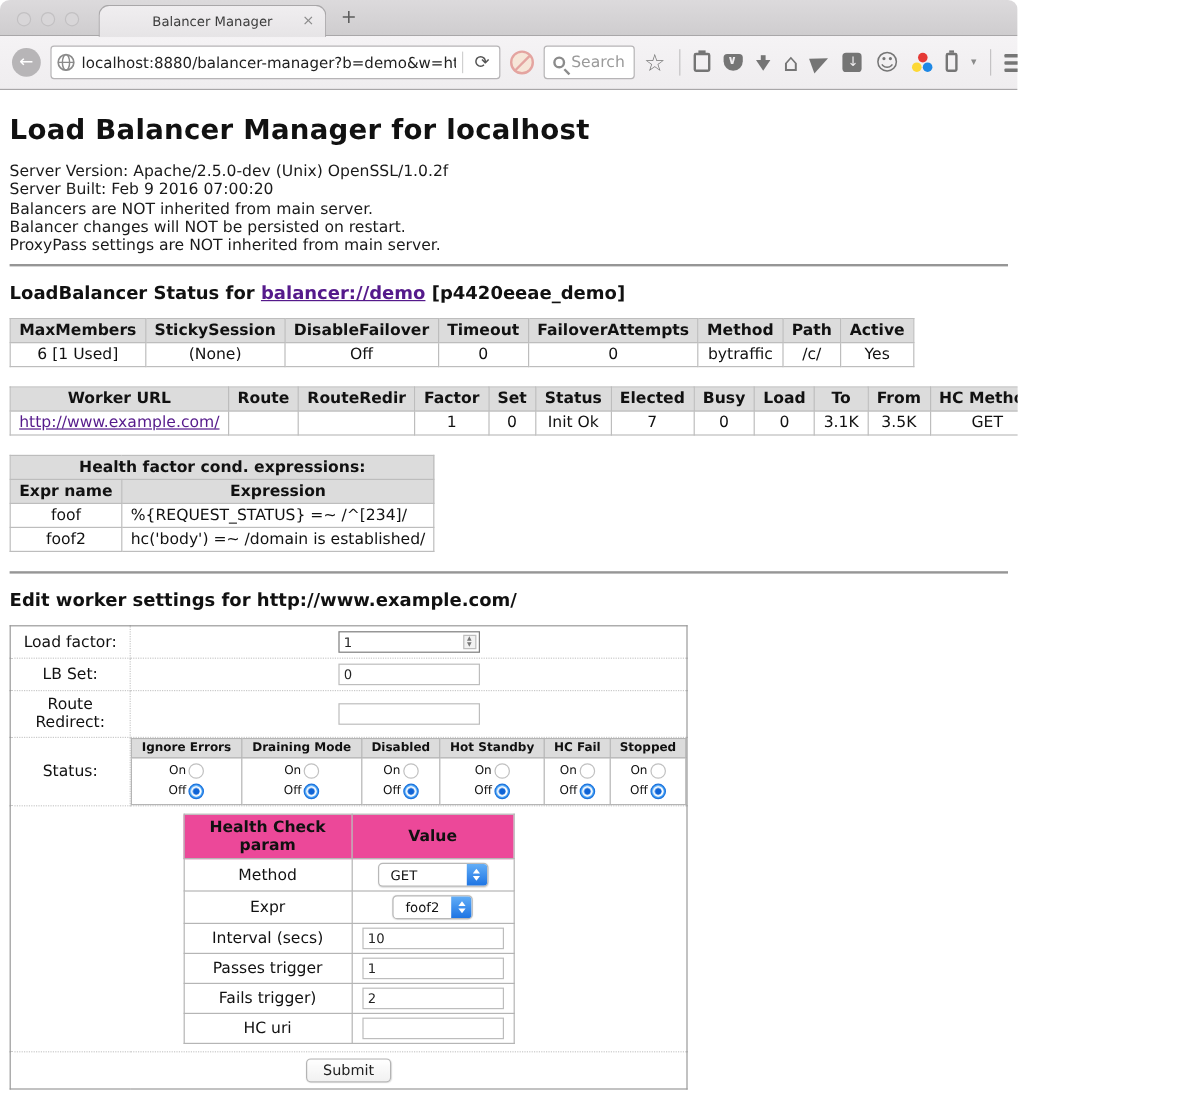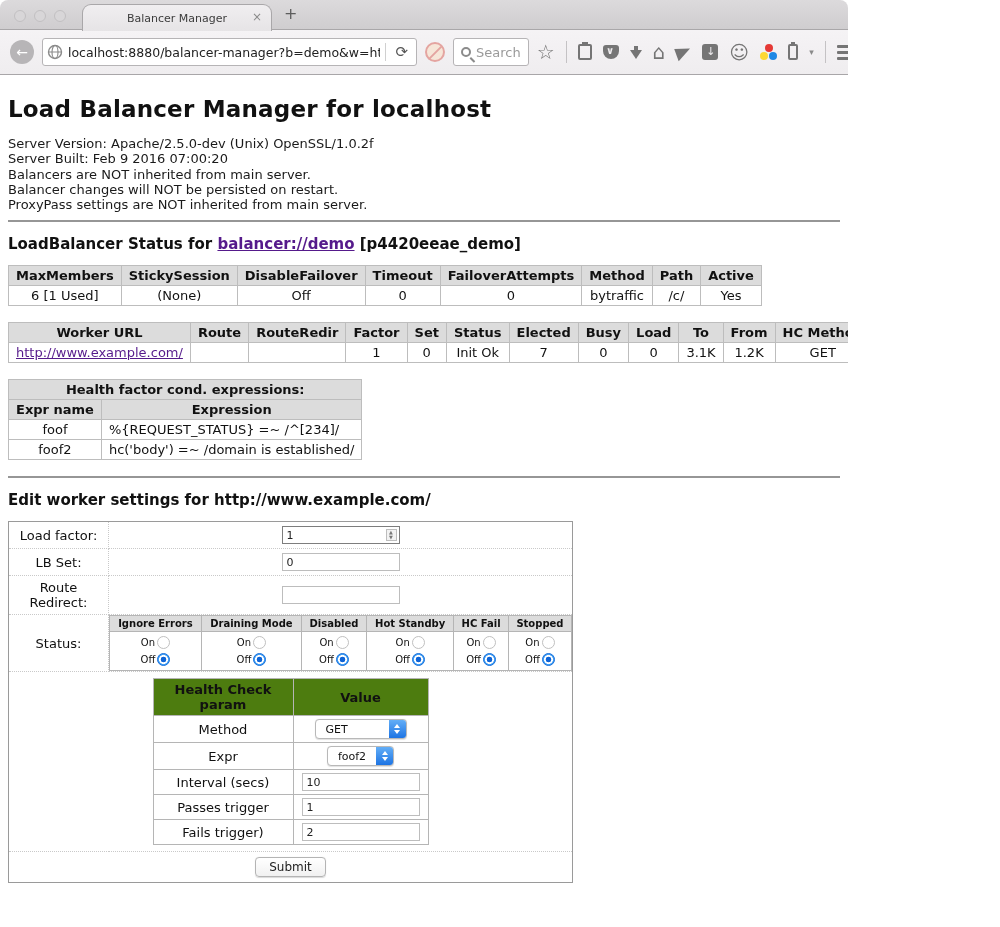--- a/index.html
+++ b/index.html
@@ -75,21 +75,21 @@
 
   table.stbl { border-collapse:collapse; font-size:10px; width:100%; border:1px solid #0c4a6e; }
   table.stbl th, table.stbl td { border:1px solid #b5b5b5; padding:2px 6px; text-align:center; white-space:nowrap; }
   table.stbl th { background:#dcdcdc; }
   .rline { display:flex; align-items:center; justify-content:center; gap:2px; line-height:17px; }
   .radio { display:inline-block; width:13px; height:13px; border-radius:50%; background:#fff; border:1px solid #c0c0c0; }
   .radio.sel { border:1px solid #1b72dd; background:radial-gradient(circle,#0f64d6 0 2.6px,#fff 3.1px 4.2px,#44a1f5 4.7px); }
 
   table.htbl { border-collapse:collapse; font-size:13px; margin:2px auto; border:1px solid #9a9a9a; }
   table.htbl th, table.htbl td { border:1px solid #b5b5b5; padding:3px 8px; text-align:center; }
-  table.htbl th { background:#4d7c0f; }
+  table.htbl th { background:#ec4899; }
   .pcol { width:140px; }
   .vcol { width:126px; }
 
   .tinput { width:118px; height:18px; border:1px solid #bdbdbd; font:11px "DejaVu Sans", sans-serif; padding:1px 4px; background:#fff; color:#222; }
   .numwrap { position:relative; display:inline-block; }
   .numwrap .tinput { border:1px solid #7d7d7d; }
   .spin { position:absolute; right:3px; top:3px; width:11px; height:12px; border:1px solid #bdbdbd; background:#f2f2f2; display:flex; flex-direction:column; align-items:center; justify-content:center; font-size:5px; color:#777; line-height:5px; }
   .selbox { display:inline-flex; align-items:center; height:20px; border:1px solid #b8b8b8; border-radius:4px; background:#fff; overflow:hidden; vertical-align:middle; box-shadow:0 0.5px 1px rgba(0,0,0,0.12); }
   .selbox .stxt { padding:0 10px; font-size:11px; color:#111; text-align:center; }
   .selbox .stepper { width:17px; height:20px; background:linear-gradient(#66b1f8,#1a71e2); display:flex; flex-direction:column; align-items:center; justify-content:center; gap:2px; border-radius:0 3px 3px 0; }
@@ -228,21 +228,21 @@
         <td class="lft"><a href="#" class="plink">http://www.example.com/</a></td>
       <td></td>
             <td></td>
             <td>1</td>
             <td>0</td>
             <td>Init Ok</td>
             <td>7</td>
             <td>0</td>
             <td>0</td>
             <td>3.1K</td>
-            <td>1.2K</td>
+            <td>3.5K</td>
             <td>GET</td>
             <td>10</td>
             <td>1 (0)</td>
           </tr>
     </tbody>
       </table>
 
     <table class="tbl">
       <tbody>
           <tr>
@@ -400,20 +400,24 @@
               <td class="lft"><input class="tinput" value="10" style=""></td>
             </tr>
             <tr>
               <td>Passes trigger</td>
               <td class="lft"><input class="tinput" value="1" style=""></td>
             </tr>
             <tr>
               <td>Fails trigger)</td>
               <td class="lft"><input class="tinput" value="2" style=""></td>
             </tr>
+            <tr>
+              <td>HC uri</td>
+              <td class="lft"><input class="tinput" value="" style=""></td>
+            </tr>
           </tbody>
                 </table>
         </td>
       </tr>
       <tr>
         <td colspan="2" class="subrow">
           <button type="button" class="btn">Submit</button>
         </td>
       </tr>
       </tbody>

